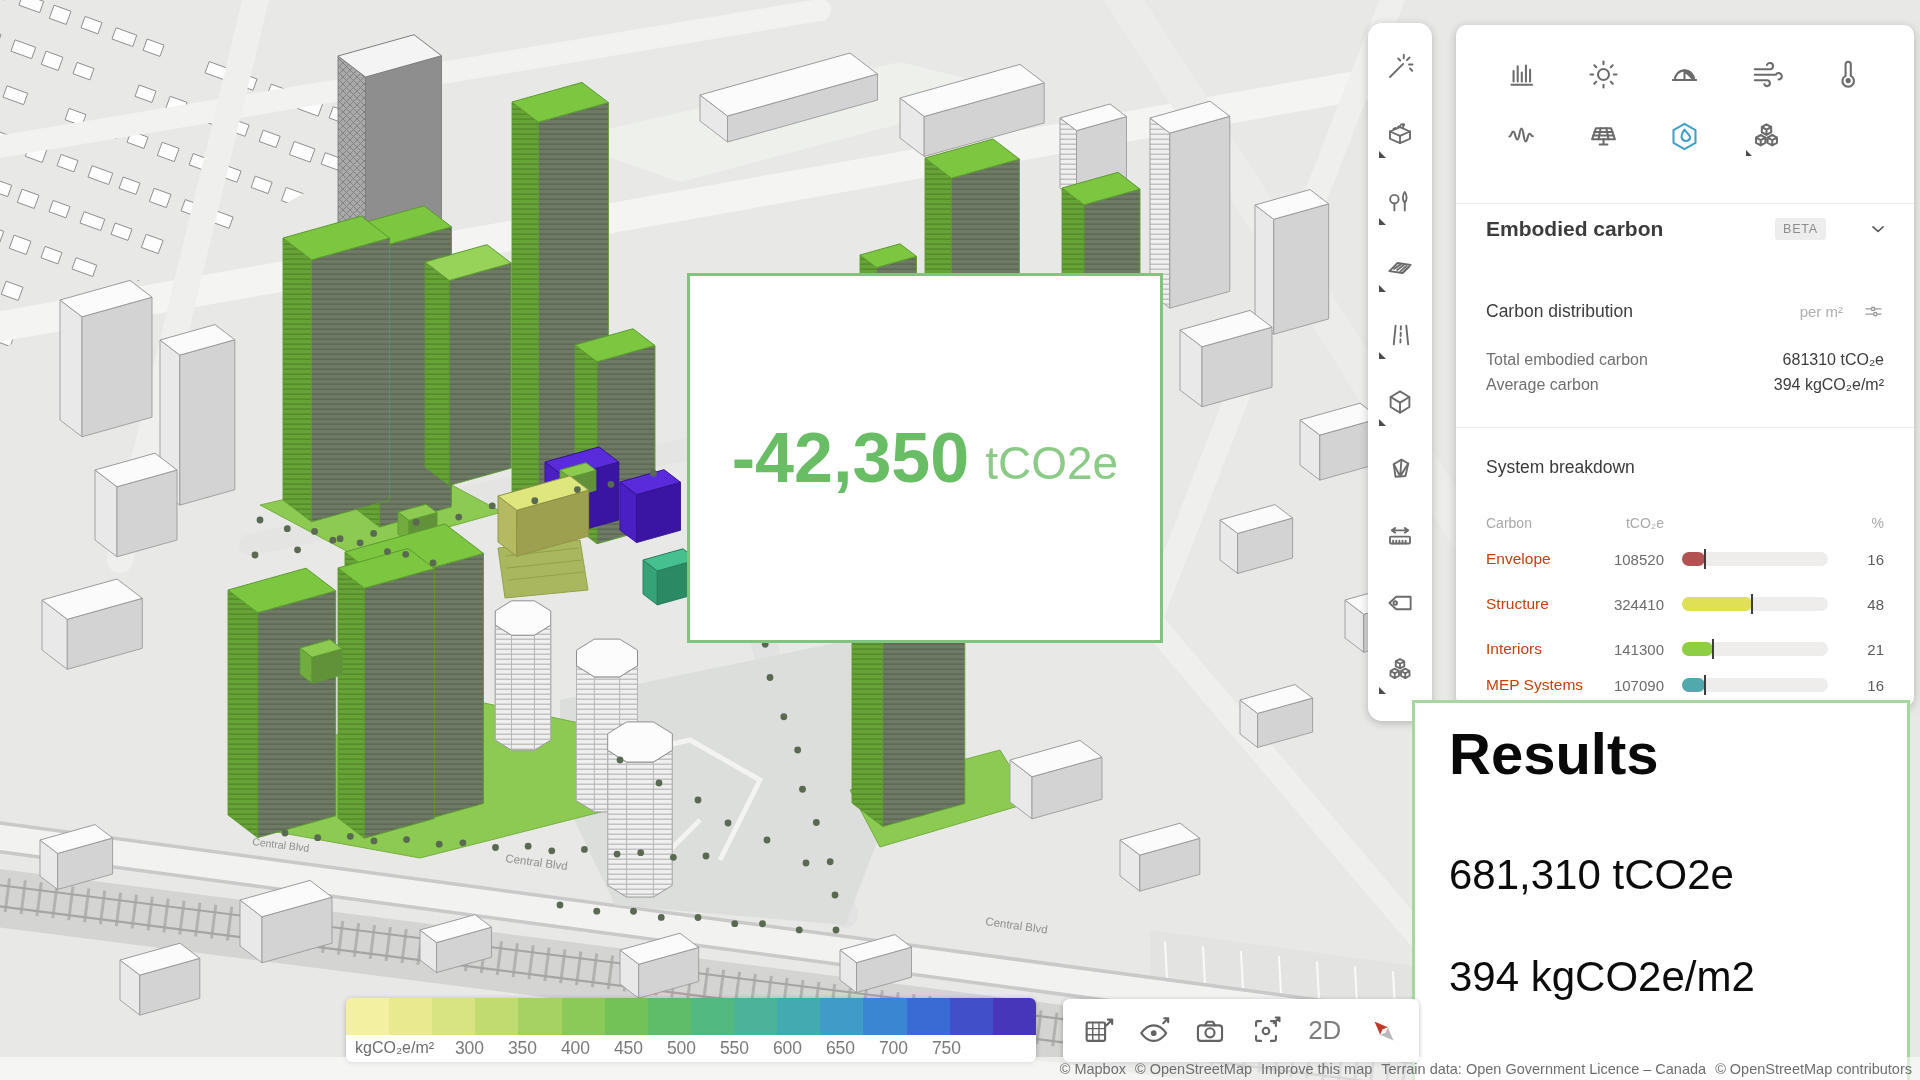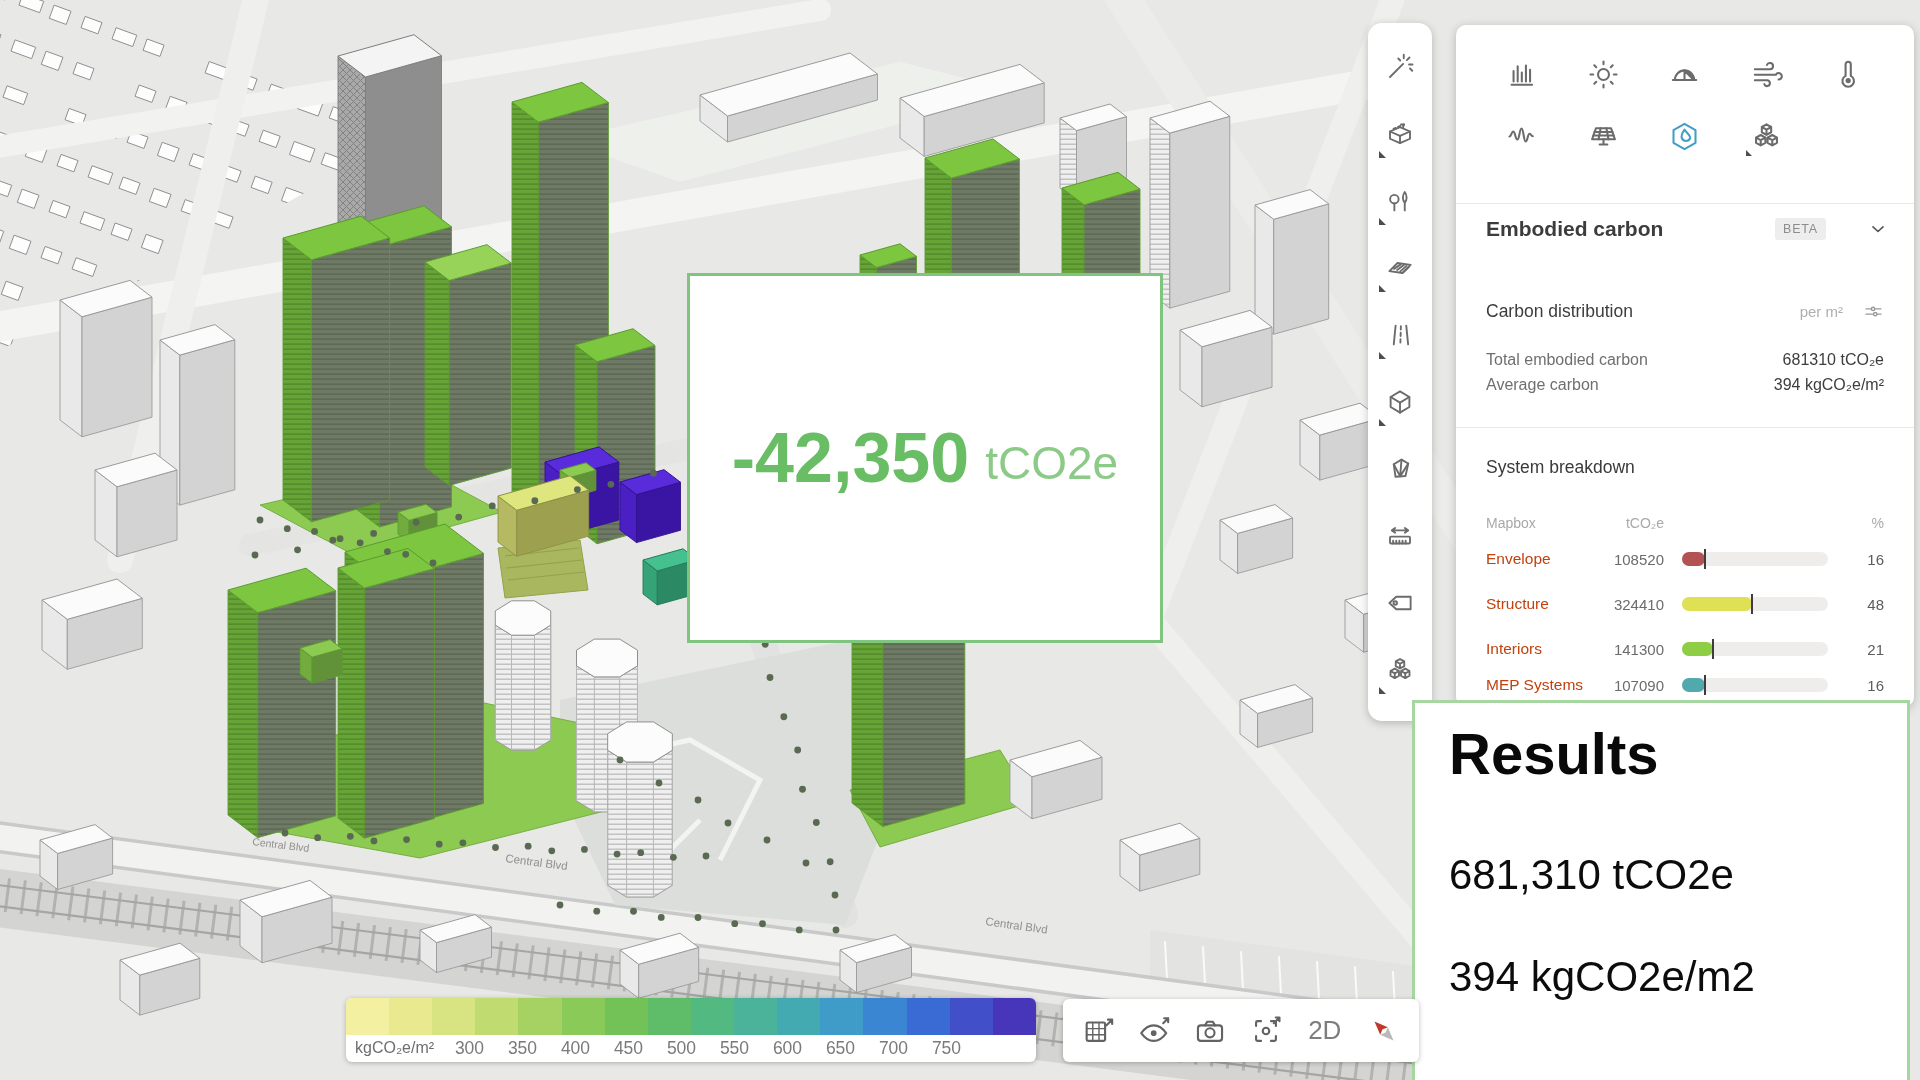--- a/index.html
+++ b/index.html
@@ -671,21 +671,21 @@
       <div class="k">Total embodied carbon</div>
       <div class="v">681310 tCO₂e</div>
     </div>
     <div class="prow kv" id="avg-row">
       <div class="k">Average carbon</div>
       <div class="v">394 kgCO₂e/m²</div>
     </div>
     <div class="pdivider" style="top:402px"></div>
     <div id="sb-title">System breakdown</div>
     <div id="sb-head">
-      <span class="h-sys">Mapbox</span>
+      <span class="h-sys">Carbon</span>
       <span class="h-t">tCO₂e</span>
       <span class="h-p">%</span>
     </div>
     <div id="sb-rows">
         <div class="sb-row" style="top: 524px;">
           <span class="sys">Envelope</span>
           <span class="tval">108520</span>
           <span class="track">
             <span class="fill" style="width:23px;background:#b35252"></span>
             <span class="tick" style="left:22px"></span>
@@ -783,13 +783,20 @@
       <button class="vt-btn">
         <svg class="" viewBox="0 0 24 24" fill="none" stroke="currentColor" stroke-width="1.5" stroke-linecap="round" stroke-linejoin="round">
           <g transform="rotate(-45 12 12)">
             <polygon points="12,2.5 15.8,12 12,10.4 8.2,12" fill="#c0392b" stroke="none"></polygon>
             <polygon points="12,21.5 15.8,12 12,13.6 8.2,12" fill="#b9b9b9" stroke="none"></polygon>
           </g>
         </svg>
       </button>
     </div>
 
+  <div id="attribution">
+      <span>© Mapbox</span>
+      <span>© OpenStreetMap</span>
+      <span>Improve this map</span>
+      <span>Terrain data: Open Government Licence – Canada</span>
+      <span>© OpenStreetMap contributors</span>
+    </div>
 </div>
 
 </body></html>

